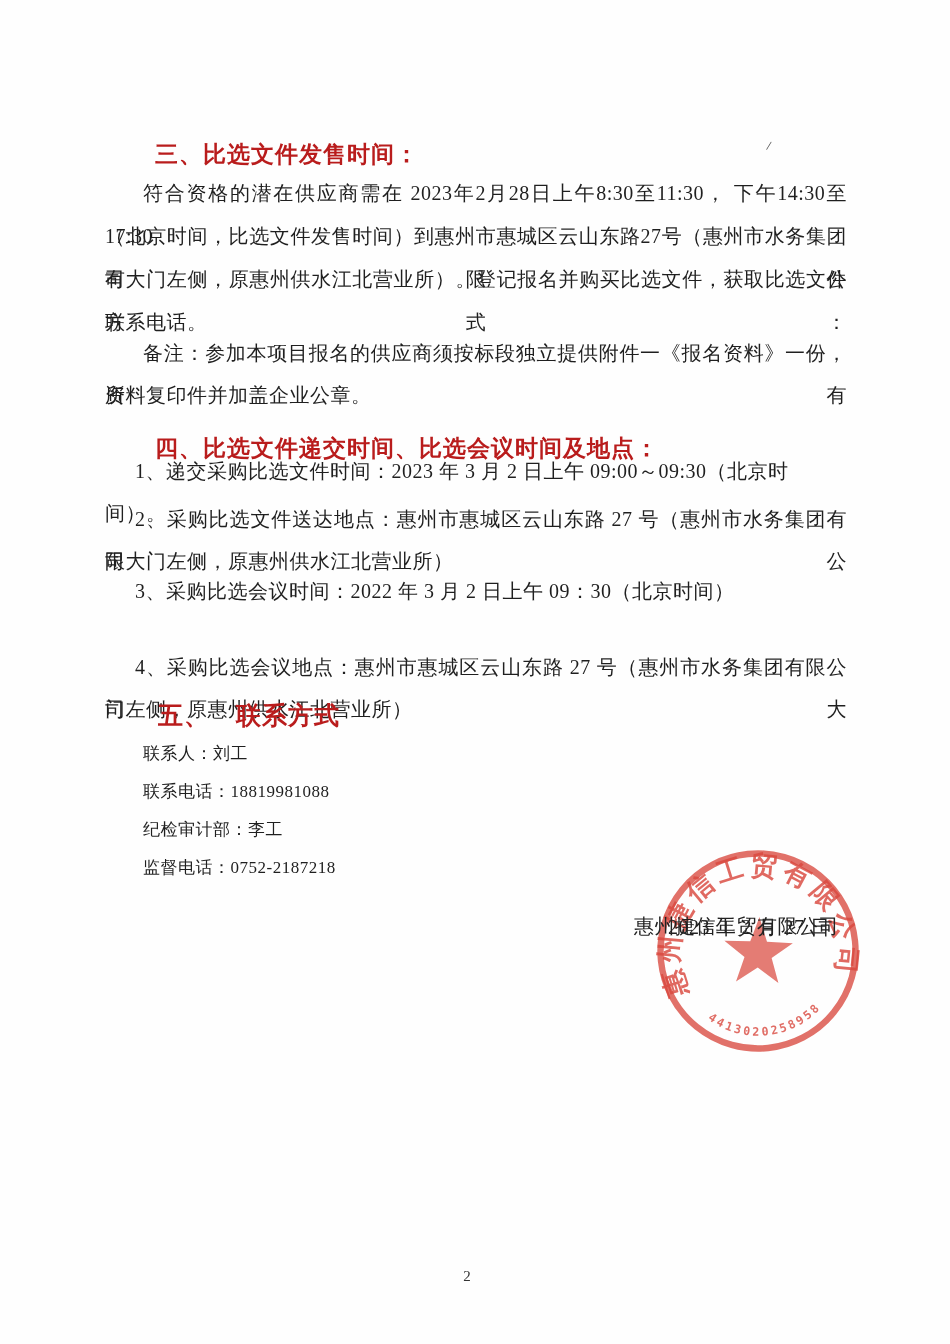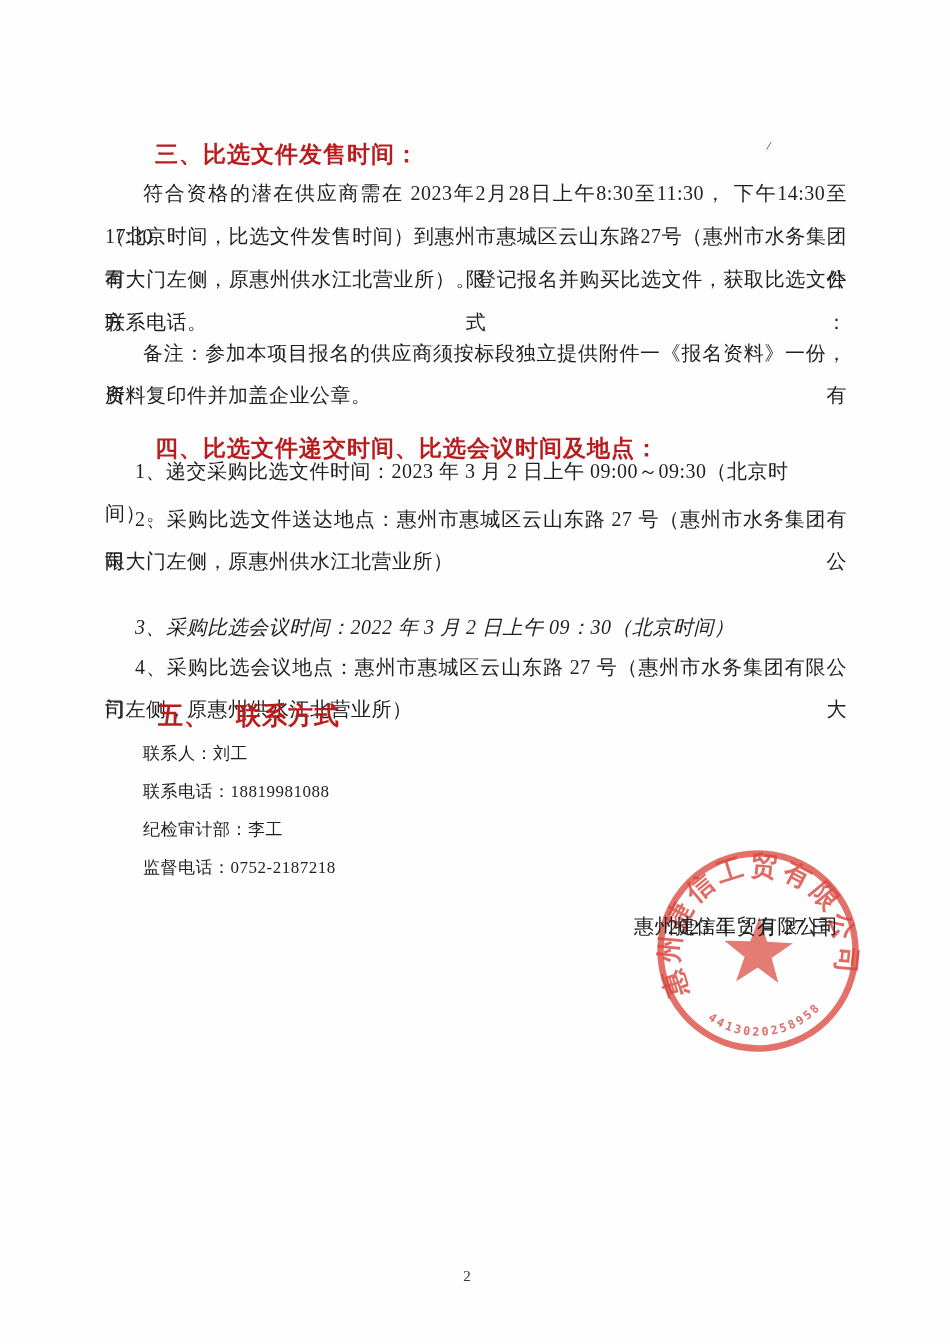--- a/index.html
+++ b/index.html
@@ -59,21 +59,21 @@
 
   <div class="abs textblock" style="left:105px;top:450px;">
     <div class="iline ind1">1、递交采购比选文件时间：2023 年 3 月 2 日上午 09:00～09:30（北京时间）。</div>
   </div>
 
   <div class="abs textblock" style="left:105px;top:498px;">
     <div class="iline fill ind1">2、采购比选文件送达地点：惠州市惠城区云山东路 27 号（惠州市水务集团有限公</div>
     <div class="iline">司大门左侧，原惠州供水江北营业所）</div>
   </div>
 
-  <div class="abs textblock" style="left:105px;top:606px;font-style:italic;">
+  <div class="abs textblock" style="left:105px;top:570px;">
     <div class="iline ind1">3、采购比选会议时间：2022 年 3 月 2 日上午 09：30（北京时间）</div>
   </div>
 
   <div class="abs textblock" style="left:105px;top:646px;">
     <div class="iline fill ind1">4、采购比选会议地点：惠州市惠城区云山东路 27 号（惠州市水务集团有限公司大</div>
     <div class="iline">门左侧，原惠州供水江北营业所）</div>
   </div>
 
   <div class="abs heading h-big" style="left:158px;top:698px;">五、　联系方式</div>
 

